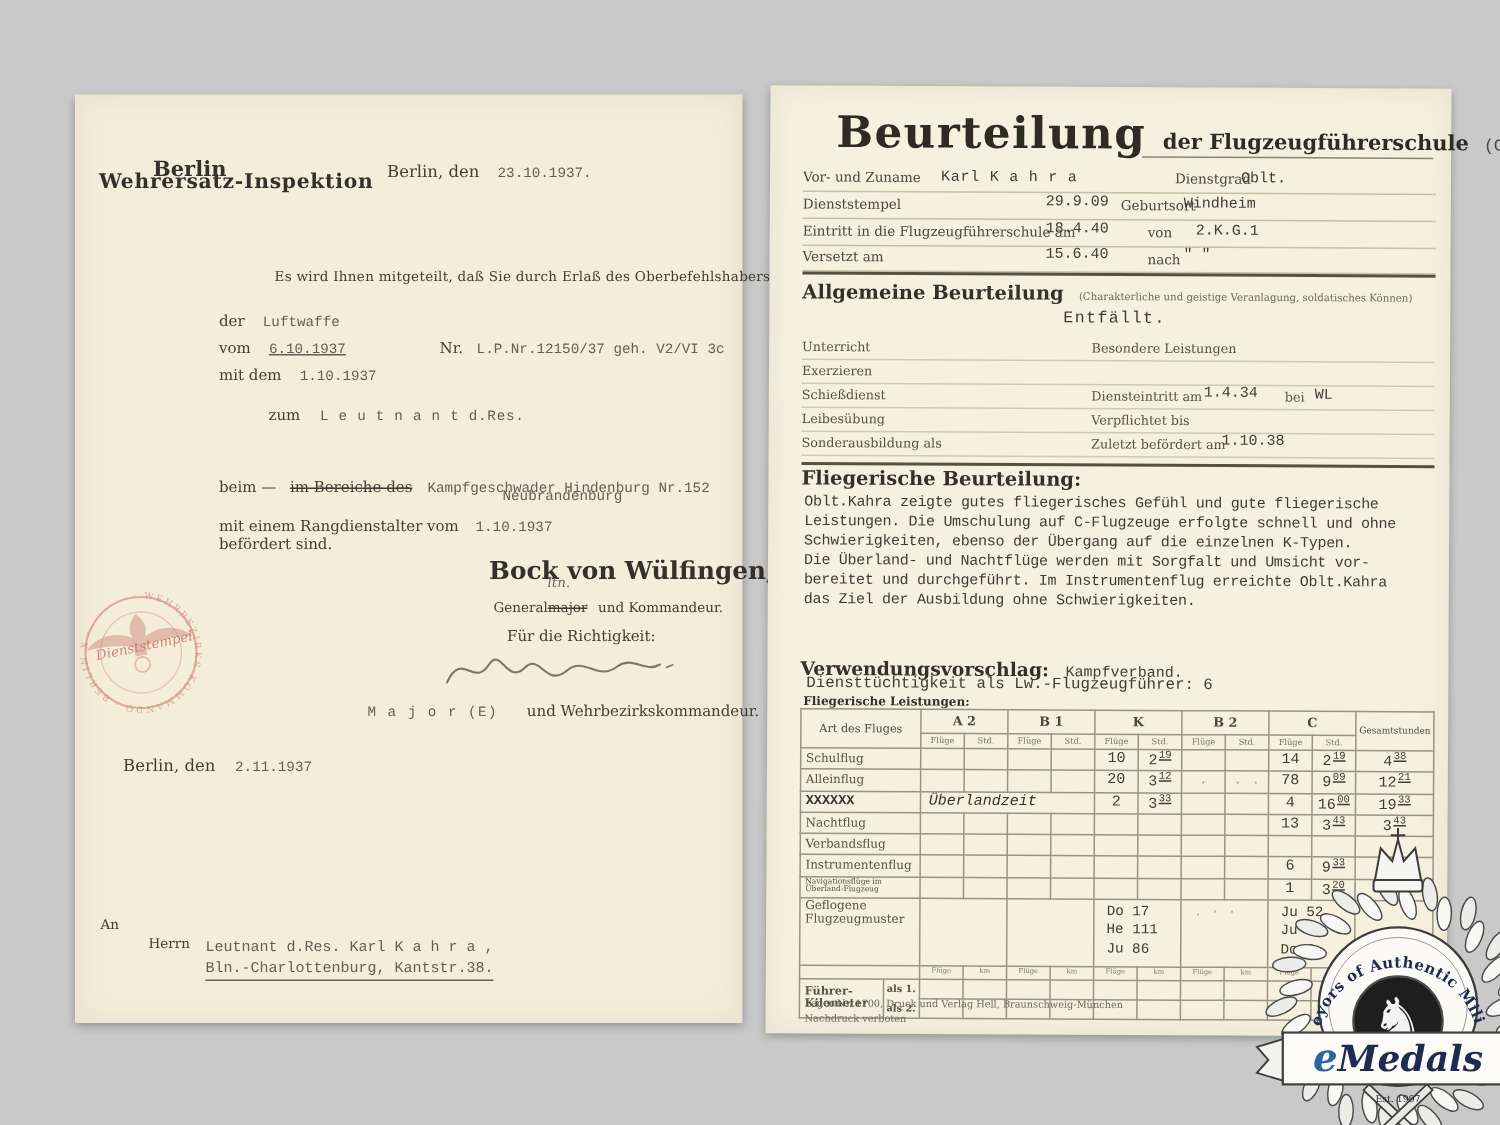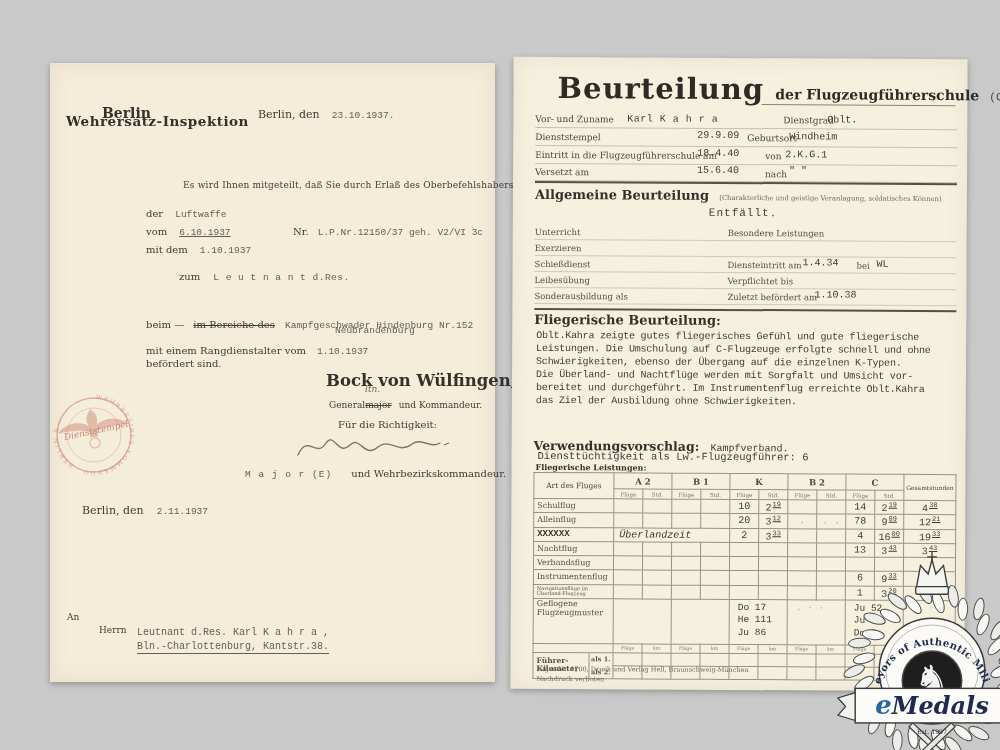--- a/index.html
+++ b/index.html
@@ -174,21 +174,21 @@
     <div class="frow" style="top:72px;">
       <span class="abs lab" style="left:0;top:3px;">Dienststempel</span>
       <span class="abs val" style="left:162px;top:0px;">29.9.09</span>
       <span class="abs lab" style="left:212px;top:3px;">Geburtsort</span>
       <span class="abs val" style="left:254px;top:1px;">Windheim</span>
     </div>
     <div class="frow" style="top:90px;">
       <span class="abs lab" style="left:0;top:3px;">Eintritt in die Flugzeugführerschule am</span>
       <span class="abs val" style="left:162px;top:0px;">18.4.40</span>
       <span class="abs lab" style="left:230px;top:3px;">von</span>
-      <span class="abs val" style="left:250px;top:1px;">2.K.G.1</span>
+      <span class="abs val" style="left:262px;top:1px;">2.K.G.1</span>
     </div>
     <div class="frow" style="top:107px;">
       <span class="abs lab" style="left:0;top:3px;">Versetzt am</span>
       <span class="abs val" style="left:162px;top:0px;">15.6.40</span>
       <span class="abs lab" style="left:230px;top:4px;">nach</span>
       <span class="abs val" style="left:254px;top:0px;">"    "</span>
     </div>
 
     <div class="rule" style="top:124px;"></div>
     <div class="abs" style="left:22px;top:127px;">

